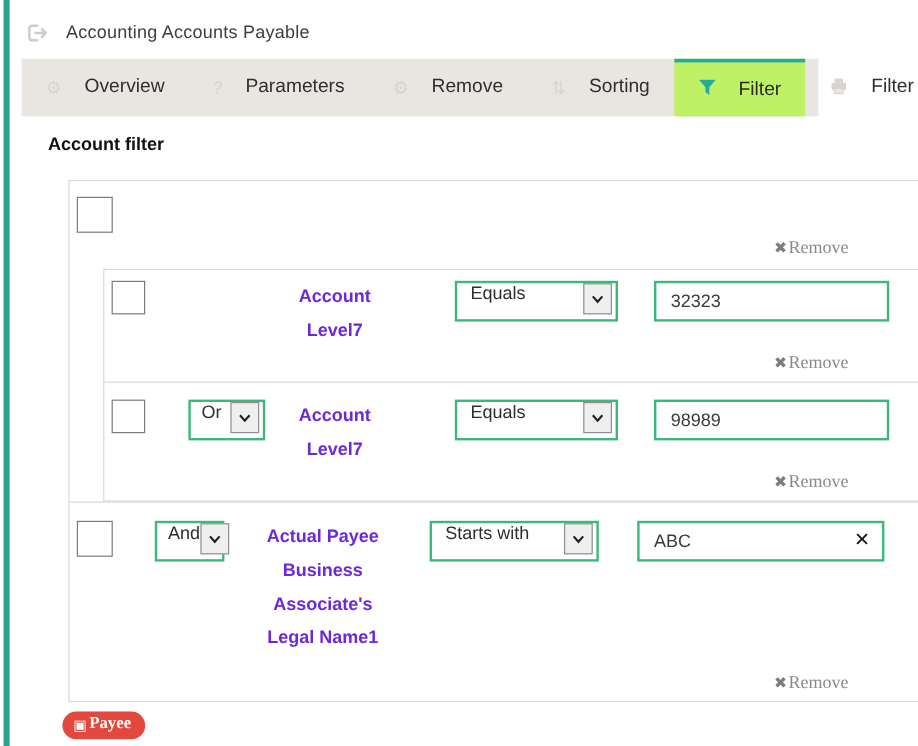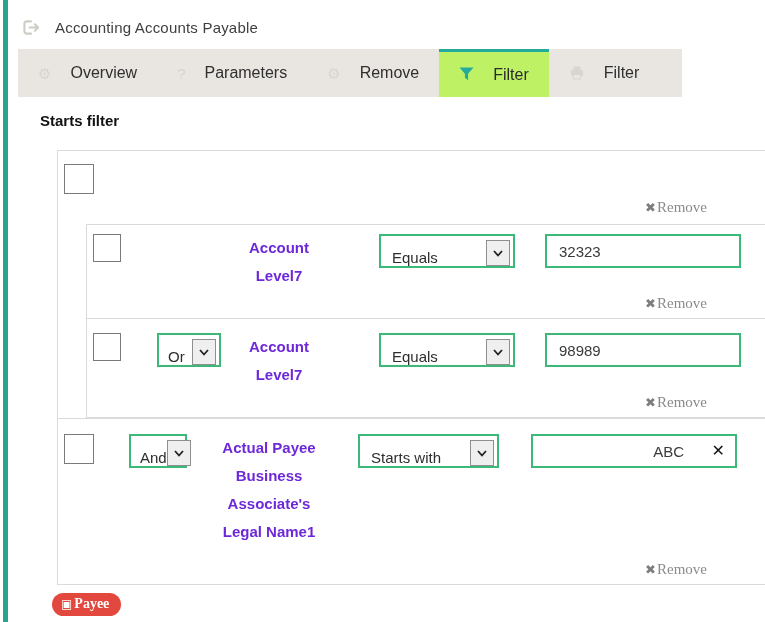--- a/index.html
+++ b/index.html
@@ -44,30 +44,30 @@
 
   .row.inner .checkbox { margin-left: 6px; }
   .row.outer-row .checkbox { margin-left: 6px; }
 
   .conj-slot { width: 64px; margin-left: 36px; height: 34px; }
   .row.outer-row .conj-slot { width: 58px; margin-left: 35px; }
 
   .field-label { width: 100px; margin-left: 8px; font-size: 15px; font-weight: bold; color: #6d28d9; text-align: center; line-height: 28px; }
   .row.outer-row .field-label { margin-left: 32px; }
 
-  .select { display: flex; align-items: flex-end; justify-content: space-between; height: 34px; border: 2px solid #3cb878; background: #fff; padding: 0 3px 0 11px; font-size: 15px; color: #2e2e2e; cursor: pointer; }
+  .select { display: flex; align-items: flex-start; justify-content: space-between; height: 34px; border: 2px solid #3cb878; background: #fff; padding: 0 3px 0 11px; font-size: 15px; color: #2e2e2e; cursor: pointer; }
   .conj-select { width: 100%; padding-left: 9px; }
   .op-select { width: 136px; margin-left: 50px; }
   .row.outer-row .op-select { width: 141px; margin-left: 39px; }
   .arrowbox { width: 24px; height: 26px; background: #efefef; border: 1px solid #8f8f8f; display: flex; align-items: center; justify-content: center; flex: none; }
 
   .value-wrap { position: relative; margin-left: 30px; }
   .row.outer-row .value-wrap { margin-left: 32px; }
   .value-input { width: 196px; height: 34px; border: 2px solid #3cb878; padding: 0 12px; font-size: 15px; color: #3a3a3a; font-family: "Liberation Sans", "DejaVu Sans", sans-serif; outline: none; }
-  .value-input.wide { width: 206px; padding-right: 51px; text-align: right; }
+  .value-input.wide { width: 206px; padding-right: 51px; }
   .clear-x { position: absolute; right: 12px; top: 7px; font-size: 16px; font-weight: bold; color: #111; cursor: pointer; line-height: 20px; }
 
   
   .logo { display: inline-flex; align-items: center; gap: 2px; margin: 8px 0 0 52px; background: #e2483d; border-radius: 13px; padding: 3px 12px 4px 9px; }
   .logo-mark { color: #fff; font-size: 12px; line-height: 1; }
   .logo-text { color: #fff; font-family: "Liberation Serif", "DejaVu Serif", serif; font-weight: bold; font-size: 14px; }
 </style>
 </head>
 <body>
 
@@ -92,20 +92,24 @@
       <span class="tab-label">Overview</span>
     </div>
     <div class="tab">
       <span class="tab-icon">?</span>
       <span class="tab-label">Parameters</span>
     </div>
     <div class="tab">
       <span class="tab-icon">⚙</span>
       <span class="tab-label">Remove</span>
     </div>
+    <div class="tab">
+      <span class="tab-icon">⇅</span>
+      <span class="tab-label">Sorting</span>
+    </div>
     <div class="tab active">
       <span class="tab-icon">
         <svg width="15" height="14" viewBox="0 0 16 15">
           <path d="M0.5 0.5 h15 L9.7 7.2 v7 L6.3 11.6 V7.2 Z" fill="#25ab9b"></path>
         </svg>
       </span>
       <span class="tab-label">Filter</span>
     </div>
     <div class="tab">
       <span class="tab-icon">
@@ -113,21 +117,21 @@
           <rect x="2" y="5" width="12" height="6" rx="1" fill="#d8d4ce"></rect>
           <rect x="4.5" y="1.5" width="7" height="3.5" fill="#d8d4ce"></rect>
           <rect x="4.5" y="9.5" width="7" height="4.5" fill="#e9e6e1" stroke="#d8d4ce"></rect>
         </svg>
       </span>
       <span class="tab-label">Filter</span>
     </div>
   </div>
 
   
-  <div class="section-title">Starts filter</div>
+  <div class="section-title">Account filter</div>
 
   
   <div class="outer-box">
     <div class="group-check">
       <div class="checkbox"></div>
     </div>
     <div class="remove-line">
       <a class="remove">
         <span class="x">✖</span>
           <span>Remove</span>

